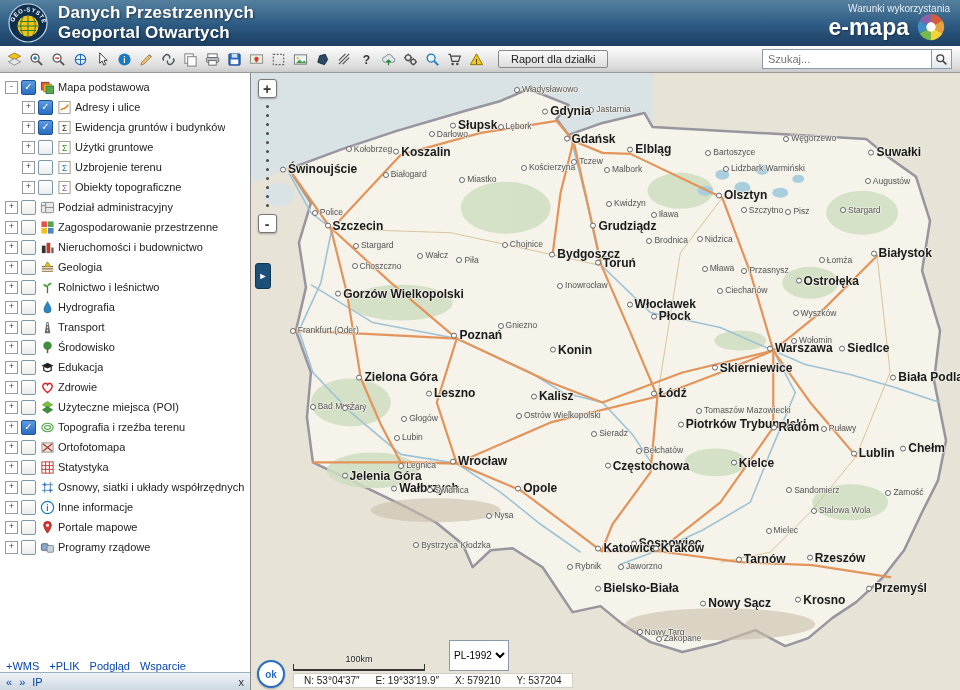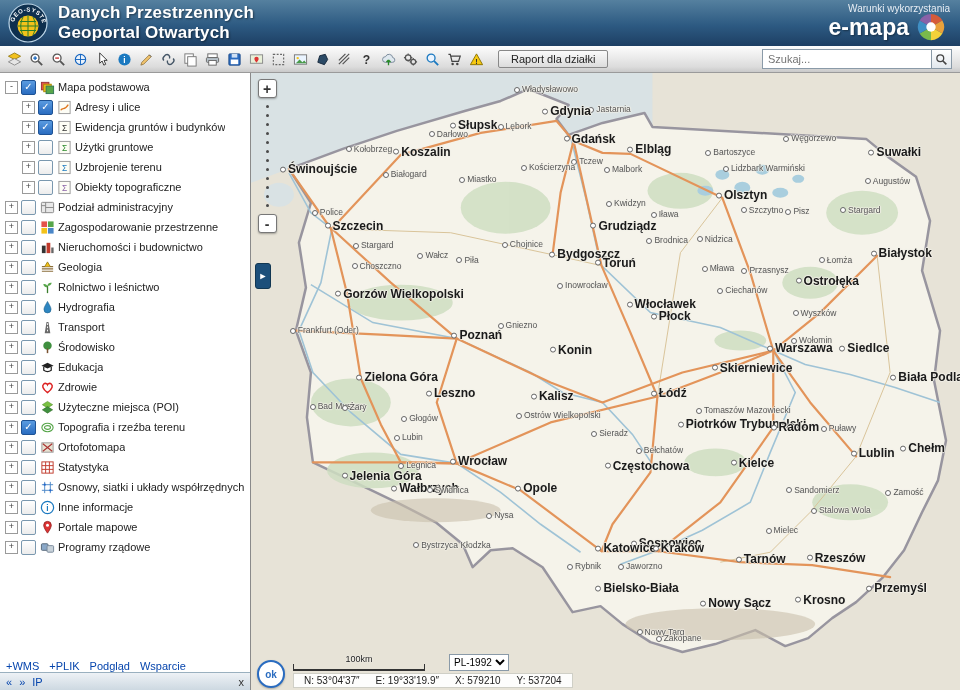--- a/index.html
+++ b/index.html
@@ -78,21 +78,21 @@
 
   .map-bottom{position:absolute;left:6px;bottom:2px;display:flex;align-items:flex-end;gap:8px;z-index:5;}
   .ok-btn{width:24px;height:24px;border-radius:50%;background:#fff;border:2px solid #2a6cc0;
     color:#2a6cc0;font-weight:bold;font-size:10px;display:flex;align-items:center;justify-content:center;
     cursor:pointer;box-shadow:0 1px 2px rgba(0,0,0,.25);}
   .mb-rows{display:flex;flex-direction:column;gap:2px;}
   .mb-row1{display:flex;align-items:flex-end;gap:24px;}
   .scalebar{display:flex;flex-direction:column;align-items:center;}
   .scale-label{font-size:9px;color:#222;text-shadow:0 0 2px #fff;}
   .scale-line{width:130px;height:5px;border-left:1.5px solid #333;border-right:1.5px solid #333;border-bottom:2px solid #333;}
-  .proj{font-size:10px;height:17px;border:1px solid #8a9aa8;background:#fff;cursor:pointer;}
+  .proj{font-size:10px;height:31px;border:1px solid #8a9aa8;background:#fff;cursor:pointer;}
   .mb-row2{background:rgba(255,255,255,.92);border:1px solid #cfcfc6;display:flex;gap:16px;
     font-size:10px;color:#222;padding:1px 10px;align-items:center;}
 </style>
 </head>
 <body>
 
 <div class="app">
 
   <header>
     <div class="logo">

